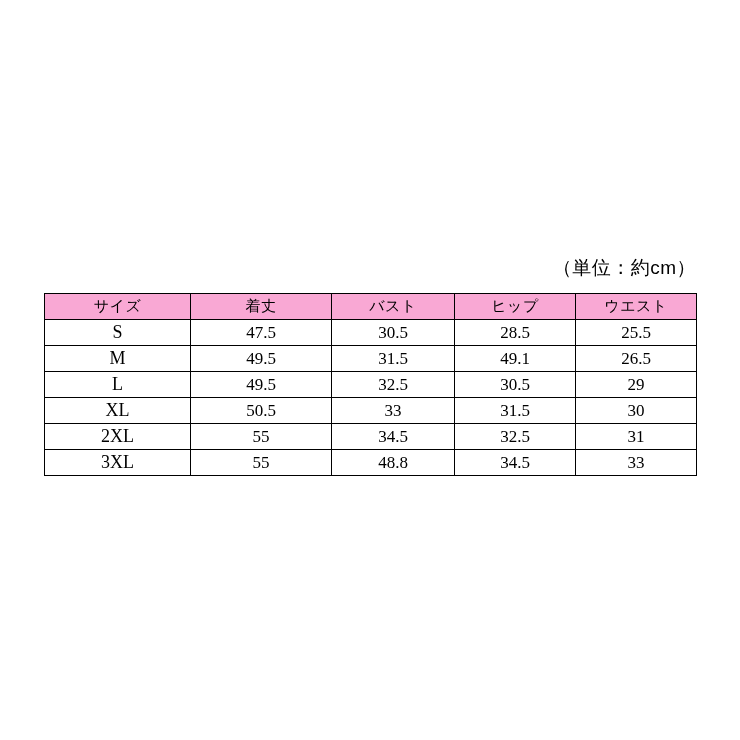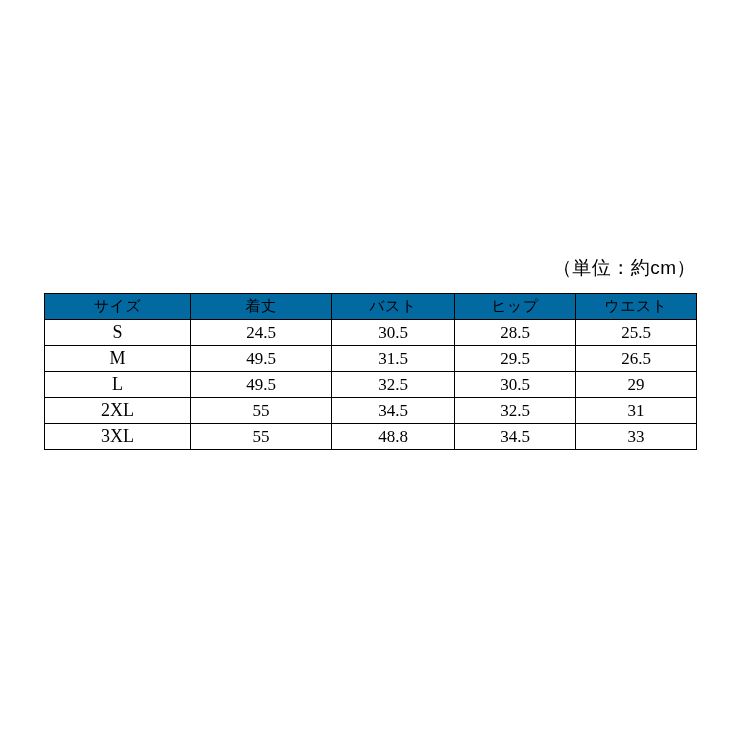--- a/index.html
+++ b/index.html
@@ -45,21 +45,21 @@
 
   .size-table th,
   .size-table td {
     border: 1px solid #000000;
     text-align: center;
     padding: 0;
     font-weight: normal;
   }
 
   .size-table thead th {
-    background: #0369a1;
+    background: #f9a8d4;
     font-family: "Liberation Sans", sans-serif;
     font-size: 15px;
     height: 25px;
     letter-spacing: 0.5px;
   }
 
   .size-table tbody td {
     height: 25px;
     font-size: 17px;
     font-family: "Liberation Serif", serif;
@@ -108,38 +108,45 @@
         <th>サイズ</th>
         <th>着丈</th>
         <th>バスト</th>
         <th>ヒップ</th>
         <th>ウエスト</th>
       </tr>
     </thead>
     <tbody>
       <tr>
         <td class="size-label">S</td>
-        <td>24.5</td>
+        <td>47.5</td>
         <td>30.5</td>
         <td>28.5</td>
         <td>25.5</td>
       </tr>
       <tr>
         <td class="size-label">M</td>
         <td>49.5</td>
         <td>31.5</td>
-        <td>29.5</td>
+        <td>49.1</td>
         <td>26.5</td>
       </tr>
       <tr>
         <td class="size-label">L</td>
         <td>49.5</td>
         <td>32.5</td>
         <td>30.5</td>
         <td>29</td>
+      </tr>
+      <tr>
+        <td class="size-label">XL</td>
+        <td>50.5</td>
+        <td>33</td>
+        <td>31.5</td>
+        <td>30</td>
       </tr>
       <tr>
         <td class="size-label">2XL</td>
         <td>55</td>
         <td>34.5</td>
         <td>32.5</td>
         <td>31</td>
       </tr>
       <tr>
         <td class="size-label">3XL</td>

